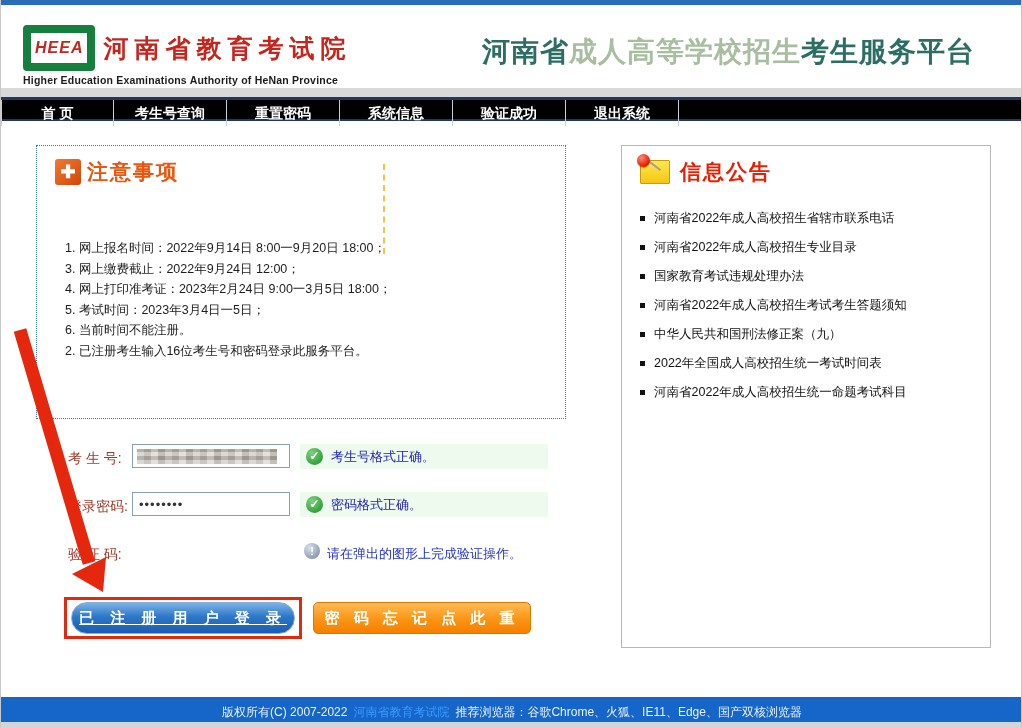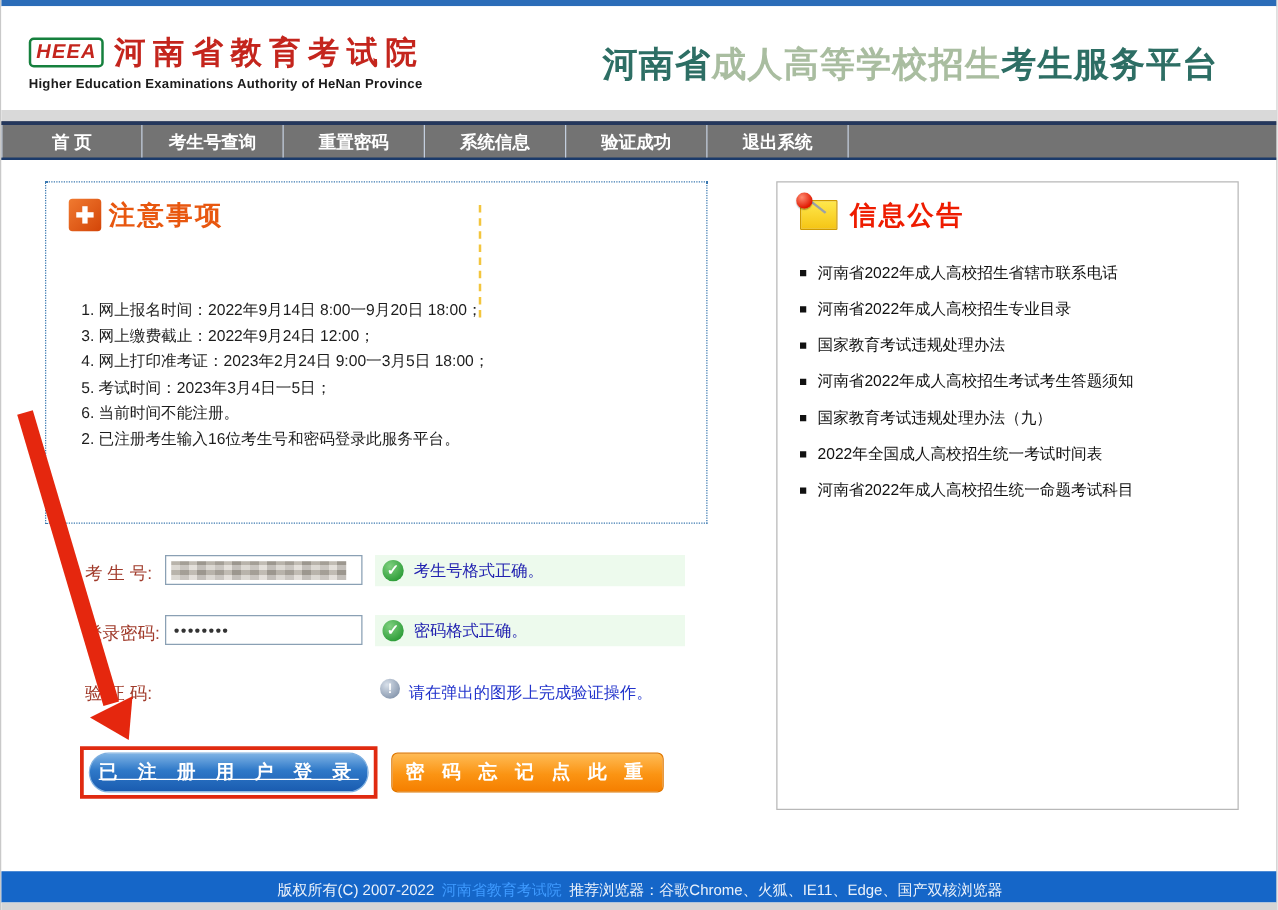--- a/index.html
+++ b/index.html
@@ -7,34 +7,34 @@
   #page { position:relative; width:1022px; height:728px; margin:0 auto; background:#ffffff;
           border-left:1px solid #c9c9c9; border-right:1px solid #c9c9c9; overflow:hidden; }
 
   
   .top-strip { position:absolute; left:0; top:0; width:1022px; height:5px; background:#2b6cb8; }
 
   
   .header { position:absolute; left:0; top:5px; width:1022px; height:83px; background:#ffffff; }
   .logo-block { position:absolute; left:22px; top:20px; }
   .logo-row { display:flex; align-items:center; }
-  .logo-badge { display:inline-block; border:2px solid #15803d; border-radius:4px; color:#c4251d;
-                font-weight:bold; font-style:italic; font-size:16px; padding:1px 4px; letter-spacing:1px; }
+  .logo-badge { display:inline-block; border:8px solid #15803d; border-radius:4px; color:#c4251d;
+                font-weight:bold; font-style:italic; font-size:16px; padding:6px 4px; letter-spacing:1px; }
   .logo-cn { color:#c4251d; font-size:25px; font-weight:bold; letter-spacing:6px; margin-left:8px; }
   .logo-en { font-size:10.5px; font-weight:bold; color:#1b1b1b; margin-top:3px; letter-spacing:0.2px; }
   .site-title { position:absolute; left:455px; top:28px; width:545px; text-align:center;
                 font-size:28px; font-weight:bold; letter-spacing:1px; }
   .st-dark { color:#2d6e64; }
   .st-light { color:#a9bda0; }
 
   
   .gray-strip { position:absolute; left:0; top:88px; width:1022px; height:9px; background:#d9d9d9; }
 
   
-  .nav { position:absolute; left:0; top:97px; width:1022px; height:31px; background:#737373;
+  .nav { position:absolute; left:0; top:97px; width:1022px; height:24px; background:#000000;
          border-top:3px solid #24375c; border-bottom:2px solid #1b3a6a; display:flex; }
   .nav-item { width:113px; height:26px; line-height:26px; text-align:center; color:#ffffff;
               font-size:14px; font-weight:bold; border-right:1px solid #c3cede; cursor:pointer; }
   .nav-item:first-child { border-left:1px solid #c3cede; }
 
   
   .notice-box { position:absolute; left:35px; top:145px; width:530px; height:274px;
                 border:1px dotted #3a78b0; background:#ffffff; }
   .panel-head { position:absolute; left:18px; top:12px; display:flex; align-items:center; }
   .notice-icon { width:26px; height:26px; border-radius:3px;
@@ -172,21 +172,21 @@
       <div class="announce-item">
           <span class="bullet-square"></span>
           <span>国家教育考试违规处理办法</span>
         </div>
       <div class="announce-item">
           <span class="bullet-square"></span>
           <span>河南省2022年成人高校招生考试考生答题须知</span>
         </div>
       <div class="announce-item">
           <span class="bullet-square"></span>
-          <span>国家教育考试违规处理办法（九）</span>
+          <span>中华人民共和国刑法修正案（九）</span>
         </div>
       <div class="announce-item">
           <span class="bullet-square"></span>
           <span>2022年全国成人高校招生统一考试时间表</span>
         </div>
       <div class="announce-item">
           <span class="bullet-square"></span>
           <span>河南省2022年成人高校招生统一命题考试科目</span>
         </div>
     </div>

